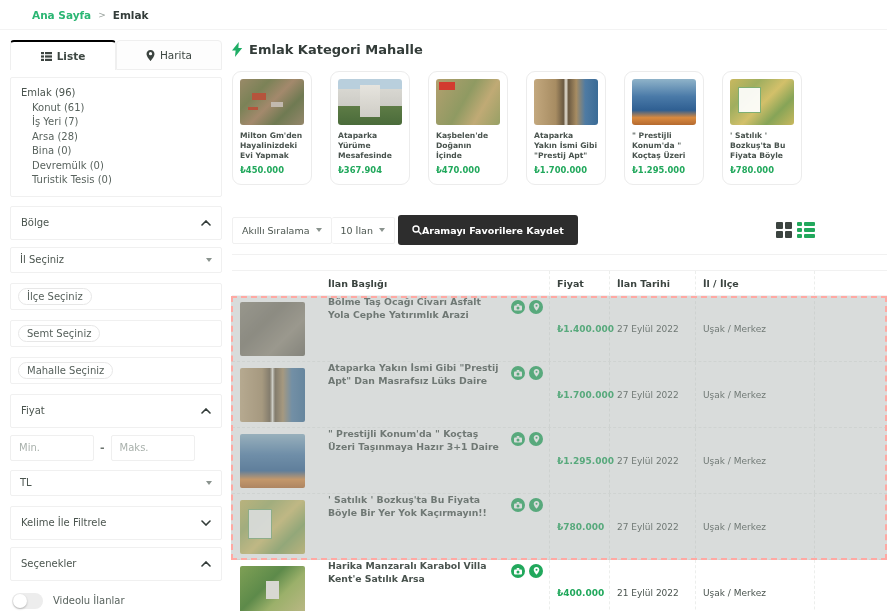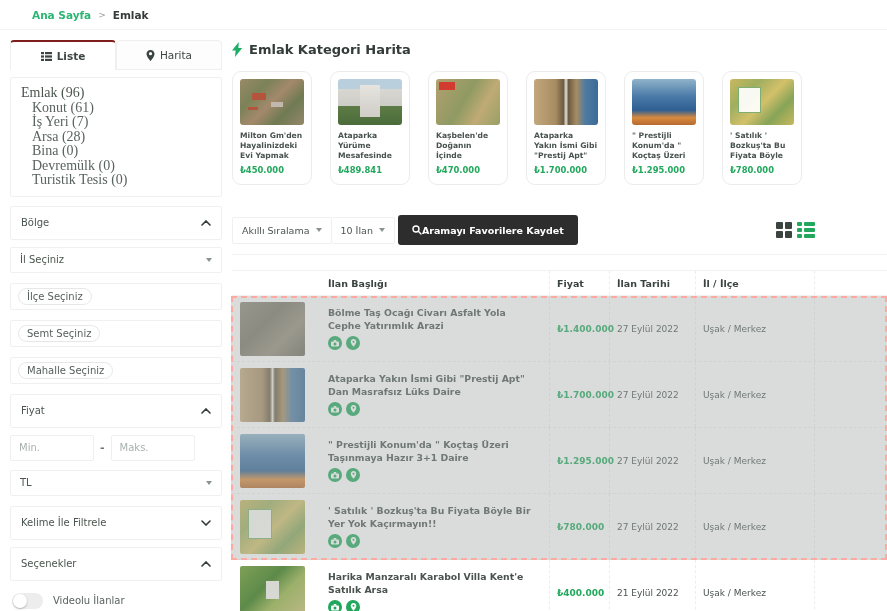--- a/index.html
+++ b/index.html
@@ -14,26 +14,26 @@
   .crumb-cur  { color:#333c39; font-weight:700; }
 
   .layout { display:flex; align-items:flex-start; }
 
   
   .sidebar { width:212px; margin:10px 0 0 10px; flex:none; }
   .tabs { display:flex; margin-bottom:7px; }
   .tab { flex:1; height:30px; display:flex; align-items:center; justify-content:center;
     gap:5px; font-size:10.5px; color:#3d4742; background:#fff; border:1px solid #efefef;
     cursor:pointer; }
-  .tab.active { border-top:2px solid #7f1d1d; border-bottom:none; font-weight:600;
+  .tab.active { border-top:2px solid #000000; border-bottom:none; font-weight:600;
     border-radius:4px 4px 0 0; }
   .tab.inactive { border-radius:4px 4px 0 0; background:#fdfdfd; }
 
   .cat-box { border:1px solid #f0f0f0; border-radius:2px; padding:8px 10px; margin-bottom:9px; }
-  .cat-item { font-size:14px; color:#59635e; line-height:14.5px; cursor:pointer;font-family:Liberation Serif, serif; }
+  .cat-item { font-size:10px; color:#59635e; line-height:14.5px; cursor:pointer; }
   .cat-item.root { color:#4b554f; }
   .cat-item.child { padding-left:11px; }
 
   .filter-bar { border:1px solid #f0f0f0; border-radius:2px; height:24px; display:flex;
     align-items:center; justify-content:space-between; padding:16px 10px; margin-bottom:7px;
     font-size:10px; color:#4b554f; cursor:pointer; }
   .select-box { border:1px solid #f0f0f0; border-radius:2px; height:26px; display:flex;
     align-items:center; justify-content:space-between; padding:0 9px; margin-bottom:10px;
     font-size:10px; color:#4b554f; cursor:pointer; }
   .caret { width:0; height:0; border-left:3.5px solid transparent; border-right:3.5px solid transparent;
@@ -115,21 +115,21 @@
   .trow { display:grid; grid-template-columns:96px 222px 60px 86px 119px 1fr; align-items:center; }
   .thead { height:26px; border-top:1px solid #f1f1f1; border-bottom:1px solid #f1f1f1;
     font-size:9.5px; font-weight:700; color:#3a433f; }
   .thead .cell { height:100%; display:flex; align-items:center; }
   .cell { padding-right:6px; }
   .c-sep { border-right:1px dashed #eceeec; height:100%; display:flex; align-items:center; }
   .listing { height:66px; border-bottom:1px dashed #eef0ee; cursor:pointer; }
   .listing .cell { height:100%; display:flex; align-items:center; }
   .thumb { width:65px; height:54px; border-radius:2px; margin-left:8px; position:relative;
     overflow:hidden; flex:none; }
-  .title-cell { flex-direction:column; align-items:flex-start !important; justify-content:center; }
+  .title-cell { flex-direction:row; align-items:flex-start !important; justify-content:center; }
   .l-title { font-size:9.3px; line-height:12.5px; font-weight:600; color:#49534e; padding-right:10px; }
   .l-icons { display:flex; gap:4px; margin-top:4px; }
   .round-ic { width:14px; height:14px; border-radius:50%; background:#21a85c; display:flex;
     align-items:center; justify-content:center; }
   .l-price { font-size:9px; font-weight:700; color:#21a85c; }
   .l-date, .l-loc { font-size:9px; color:#49534e; }
 
   .sel-overlay { position:absolute; left:-1px; top:26px; width:calc(100% + 1px); height:264px;
     background:rgba(164,172,169,.42); border:2px dashed #ffa9a3; pointer-events:none; z-index:5; }
 
@@ -250,33 +250,33 @@
     </div>
 
   </div>
 
   <div class="main">
 
     <div class="vitrin-title">
       <svg class="bolt" width="11" height="15" viewBox="0 0 11 15">
           <path d="M6.8 0L0 8.6h3.6L3 15l7.2-9H6.4L6.8 0z" fill="#1fae66"></path>
         </svg>
-      <span>Emlak Kategori Harita</span>
+      <span>Emlak Kategori Mahalle</span>
     </div>
 
     <div class="cards">
       <div class="card">
         <div class="card-img ph-houses"></div>
         <div class="card-title">Milton Gm'den Hayalinizdeki Evi Yapmak</div>
         <div class="card-price">₺450.000</div>
       </div>
       <div class="card">
         <div class="card-img ph-buildtrees"></div>
         <div class="card-title">Ataparka Yürüme Mesafesinde</div>
-        <div class="card-price">₺489.841</div>
+        <div class="card-price">₺367.904</div>
       </div>
       <div class="card">
         <div class="card-img ph-aerialmap"></div>
         <div class="card-title">Kaşbelen'de Doğanın İçinde</div>
         <div class="card-price">₺470.000</div>
       </div>
       <div class="card">
         <div class="card-img ph-corridor"></div>
         <div class="card-title">Ataparka Yakın İsmi Gibi "Prestij Apt"</div>
         <div class="card-price">₺1.700.000</div>

